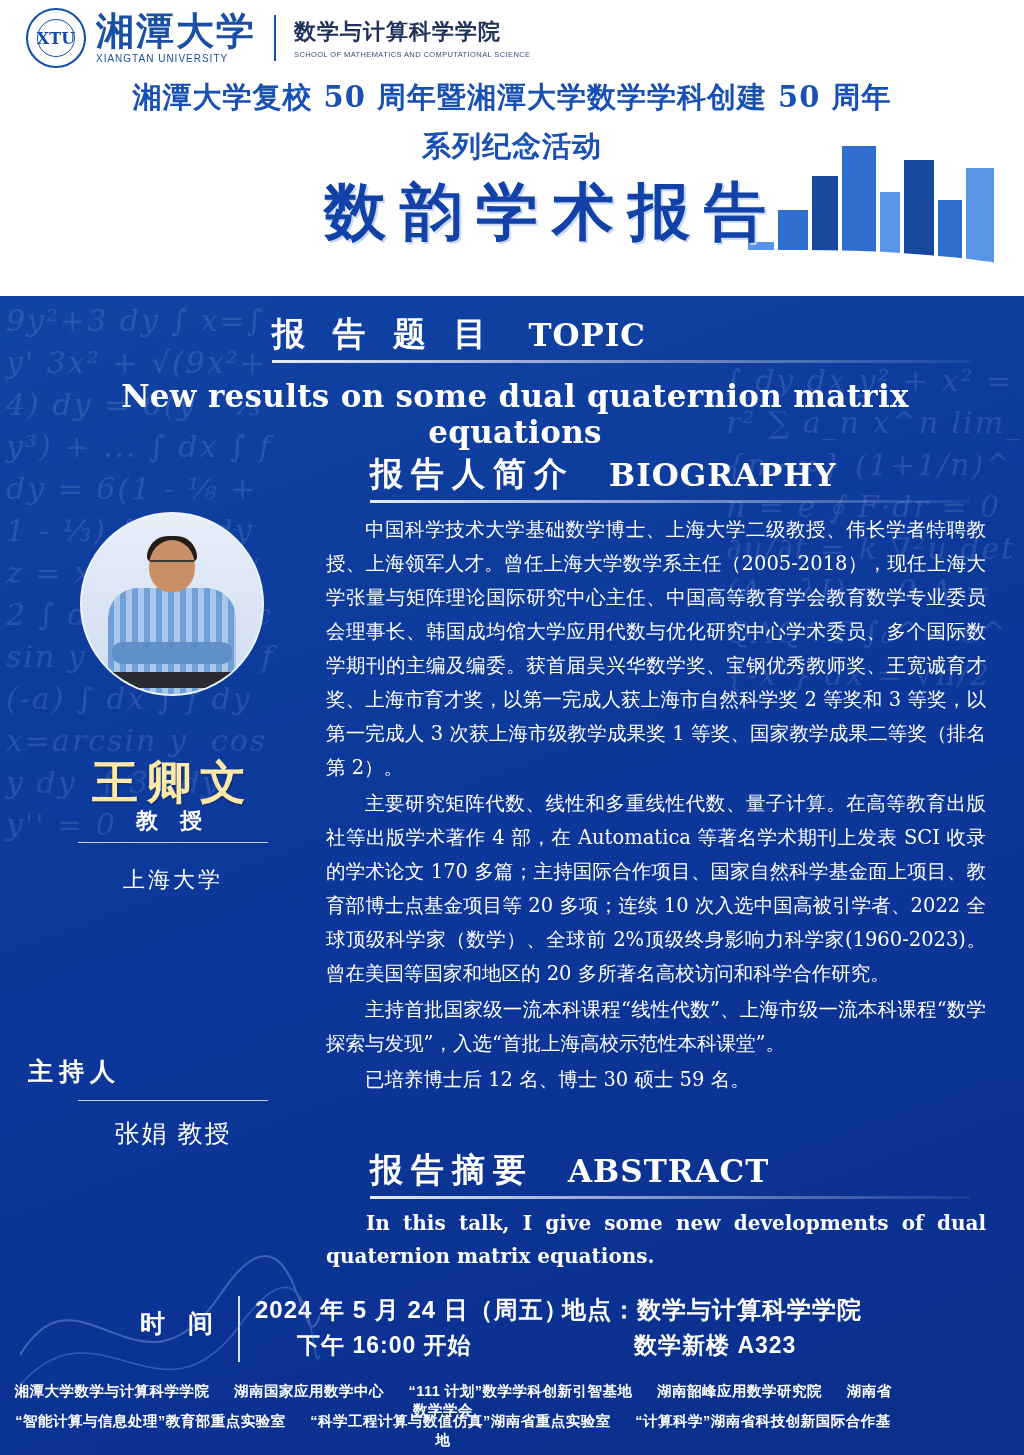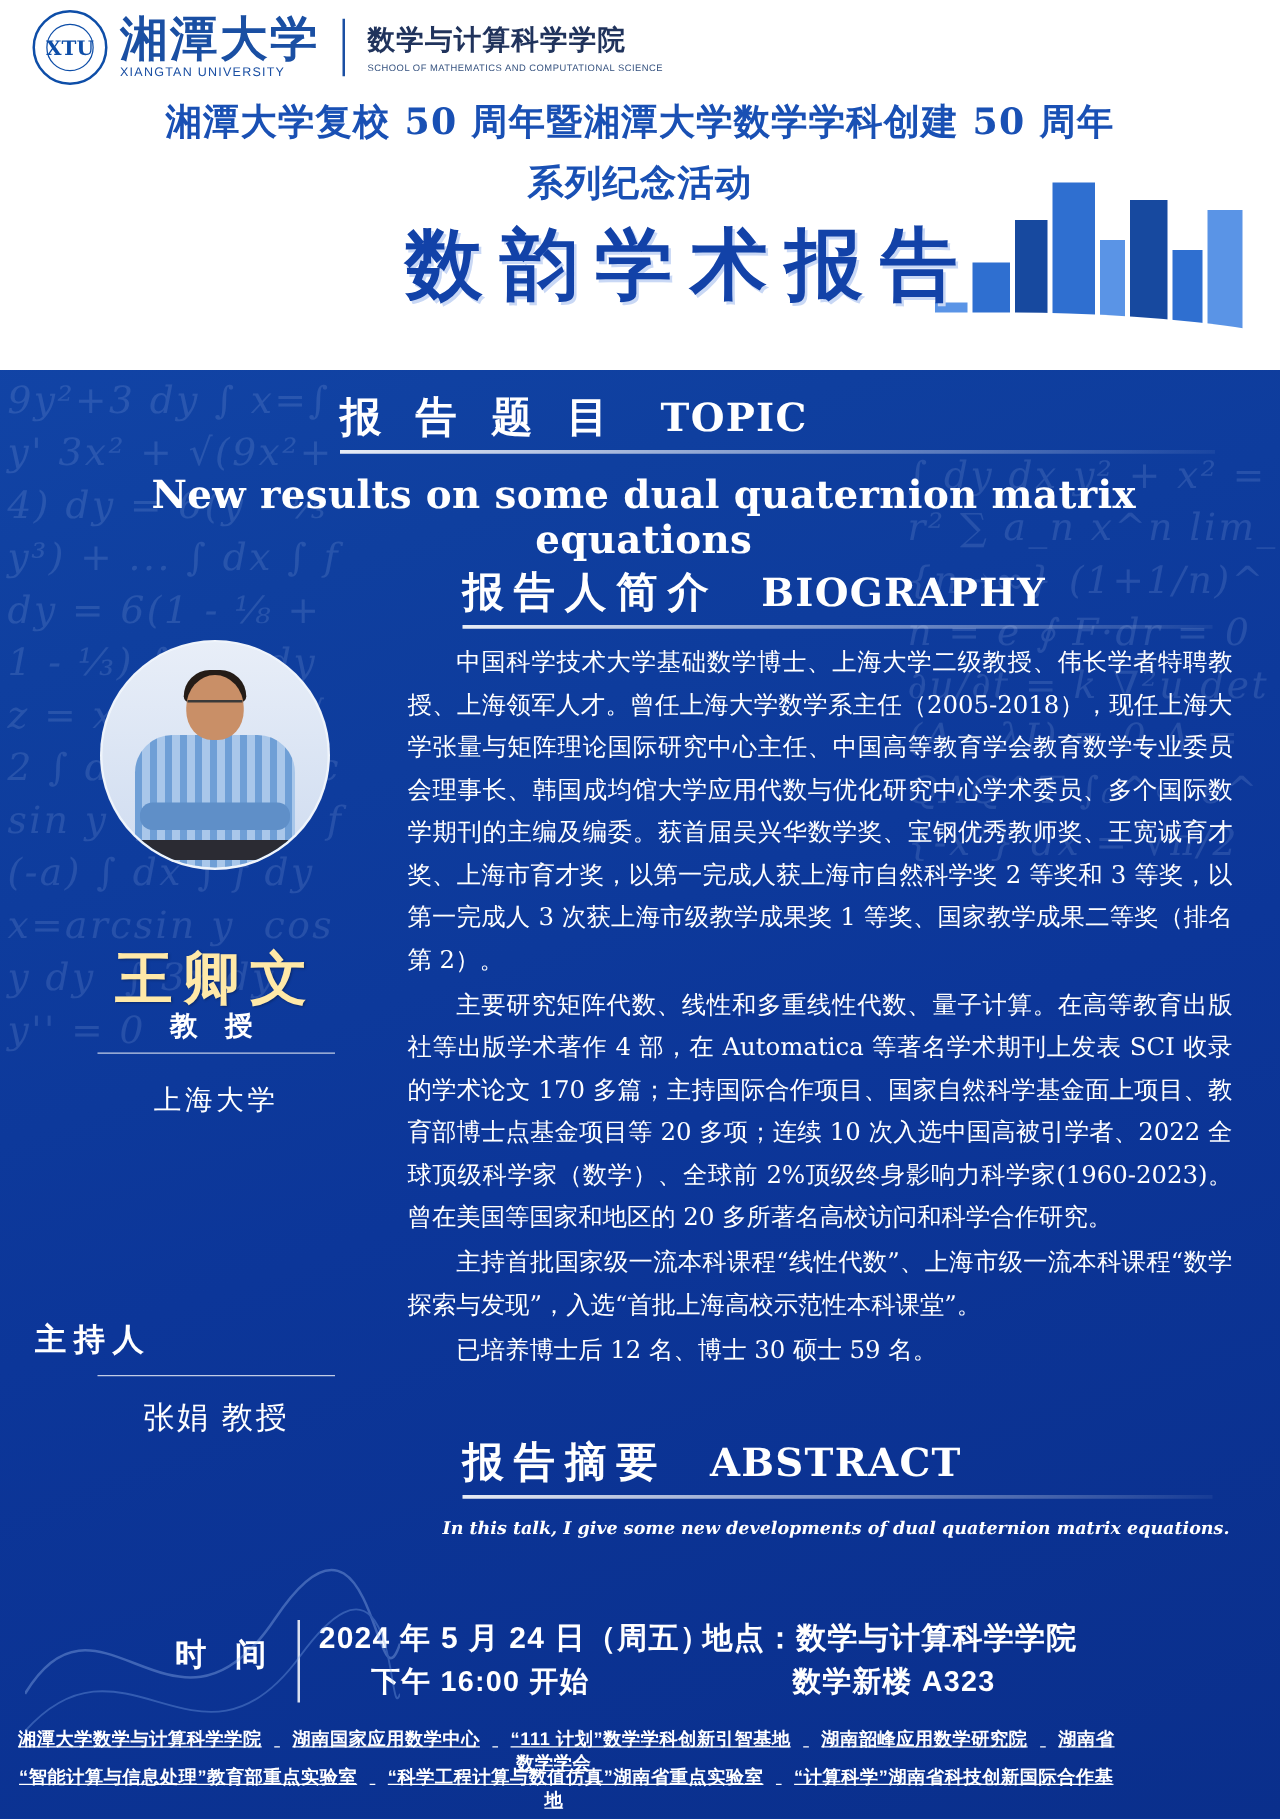--- a/index.html
+++ b/index.html
@@ -344,25 +344,24 @@
     text-align: justify;
   }
   .bio p { margin: 0 0 2px 0; text-indent: 2em; }
   .abs {
     position: absolute;
     left: 326px;
     top: 1207px;
     width: 660px;
     color: #ffffff;
     font-family: "DejaVu Serif", serif;
-    font-size: 14px;
+    font-size: 20px;
     line-height: 33px;
     text-align: justify;
     font-weight: bold;
-    font-style: italic;
   }
   .abs p { margin: 0; text-indent: 2em; }
   .time-label {
     position: absolute;
     left: 140px; top: 1307px;
     font-size: 25px;
     font-weight: bold;
     color: #ffffff;
     letter-spacing: 8px;
   }
@@ -405,21 +404,20 @@
     letter-spacing: 1px;
   }
   .org-line {
     position: absolute;
     width: 896px;
     text-align: center;
     font-size: 14.5px;
     font-weight: bold;
     color: #ffffff;
     letter-spacing: 0.5px;
-    text-decoration: underline;
   }
   .org-line.l1 { top: 1382px; }
   .org-line.l2 { top: 1412px; }
   .org-line span { margin: 0 10px; }
   
   .curve {
     position: absolute;
     bottom: 60px; left: 20px;
     width: 300px; height: 160px;
     opacity: 0.35;

